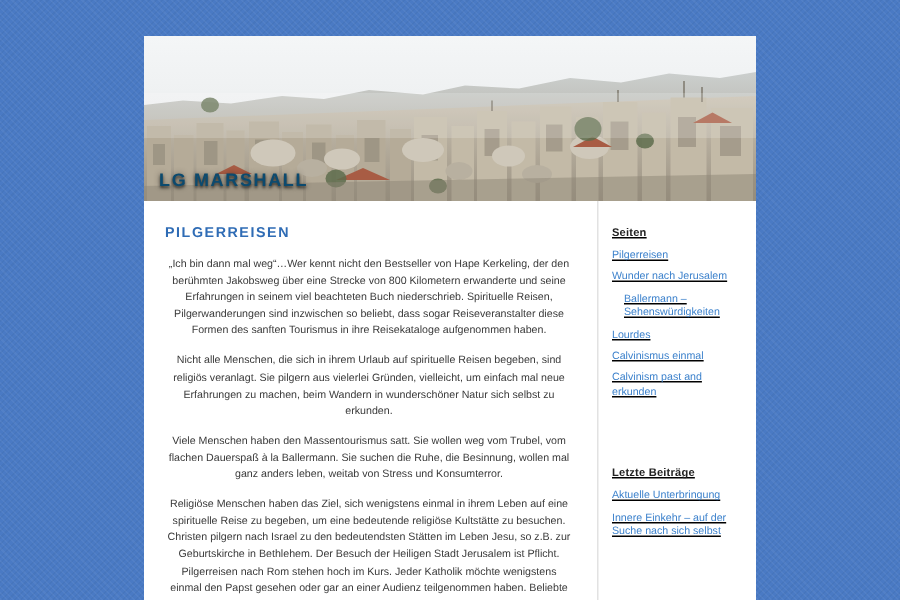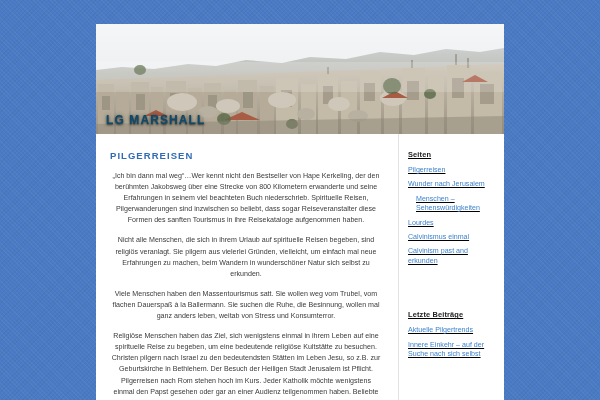--- a/index.html
+++ b/index.html
@@ -250,39 +250,39 @@
       <div class="side-block">
         <div class="side-heading">Seiten</div>
         <ul class="side-list">
           <li>
               <a class="side-link" href="#">Pilgerreisen</a>
             </li>
           <li>
               <a class="side-link" href="#">Wunder nach Jerusalem</a>
             </li>
           <li class="sub">
-              <a class="side-link" href="#">Menschen – Sehenswürdigkeiten</a>
+              <a class="side-link" href="#">Ballermann – Sehenswürdigkeiten</a>
             </li>
           <li>
               <a class="side-link" href="#">Lourdes</a>
             </li>
           <li>
               <a class="side-link" href="#">Calvinismus einmal</a>
             </li>
           <li>
               <a class="side-link" href="#">Calvinism past and erkunden</a>
             </li>
         </ul>
       </div>
 
       <div class="side-block">
         <div class="side-heading">Letzte Beiträge</div>
         <ul class="side-list">
           <li>
-              <a class="side-link" href="#">Aktuelle Pilgertrends</a>
+              <a class="side-link" href="#">Aktuelle Unterbringung</a>
             </li>
           <li>
               <a class="side-link" href="#">Innere Einkehr – auf der Suche nach sich selbst</a>
             </li>
         </ul>
       </div>
 
     </div>
   </div>
 </div>

